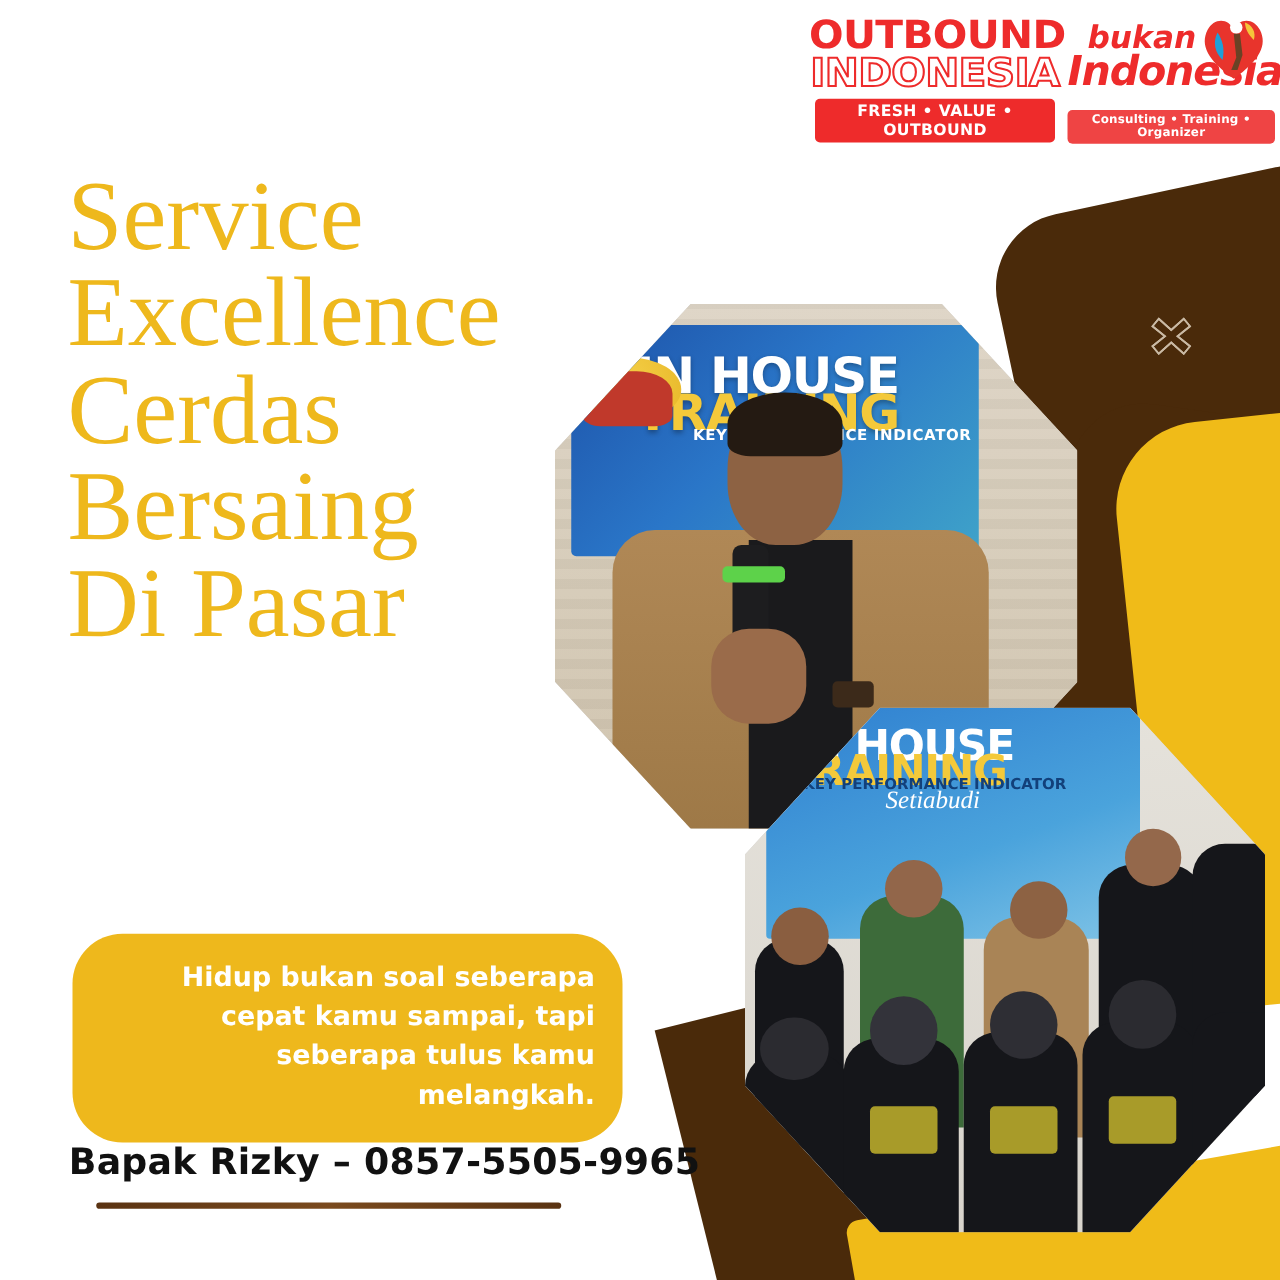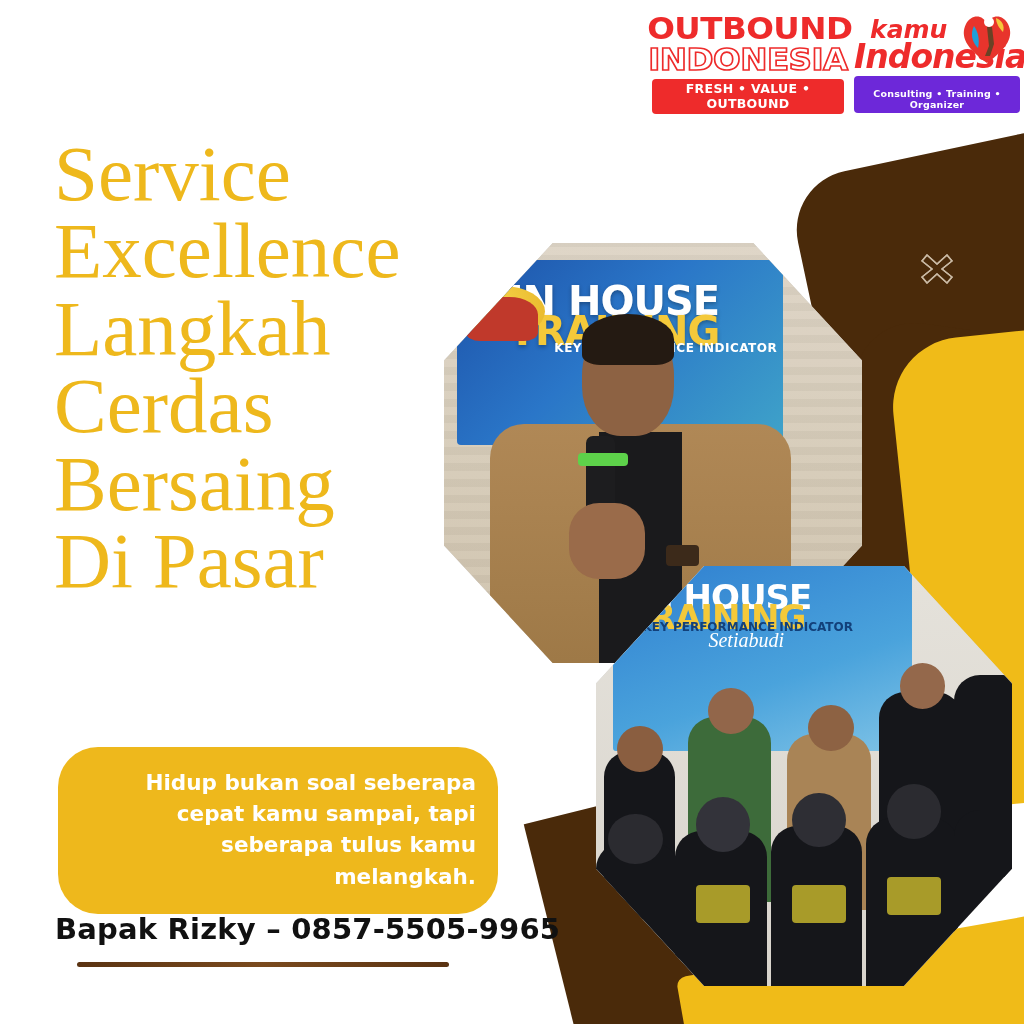--- a/index.html
+++ b/index.html
@@ -133,30 +133,30 @@
   .logo-tips-word2{
     font-family:"DejaVu Sans", sans-serif;
     font-weight:bold;
     font-style:italic;
     font-size:33px;
     color:#ee2b2b;
     line-height:0.95;
     letter-spacing:-1px;
   }
   .logo-tips-tag{
-    margin-top:4px;
-    background:#6d28d9;
+    margin-top:16px;
+    background:#ef4444;
     color:#ffffff;
     font-family:"DejaVu Sans", sans-serif;
     font-weight:bold;
     font-size:9.5px;
     letter-spacing:0.2px;
     text-align:center;
     border-radius:4px;
-    padding:12px 3px 3px 3px;
+    padding:2px 3px 3px 3px;
   }
   .tips-mark{
     position:absolute;
     right:2px; top:0px;
     width:62px;height:62px;
   }
 
   
   .headline{
     position:absolute;
@@ -297,21 +297,21 @@
     <div class="logo-tips">
       <span class="tips-mark">
         <svg width="62" height="62" viewBox="0 0 62 62">
           <path d="M31 57 C10 42 4 30 10 18 C15 8 27 8 31 18 C35 8 47 8 52 18 C58 30 52 42 31 57 Z" fill="#e8342c"></path>
           <path d="M18 20 C14 28 16 36 22 42 C24 33 22 26 18 20 Z" fill="#1f9fd8"></path>
           <path d="M40 12 C46 14 49 20 47 26 C43 22 40 17 40 12 Z" fill="#f5c53a"></path>
           <circle cx="33" cy="16" r="5" fill="#ffffff"></circle>
           <path d="M31 21 L33 40 L29 50 L34 50 L38 38 L36 21 Z" fill="#6a4225"></path>
         </svg>
       </span>
-      <div class="logo-tips-word">kamu</div>
+      <div class="logo-tips-word">bukan</div>
       <div class="logo-tips-word2">Indonesia</div>
       <div class="logo-tips-tag">Consulting • Training • Organizer</div>
     </div>
   </div>
 
   <div class="photo photo-main">
     <div class="pm-wall"></div>
     <div class="pm-banner">
       <div class="pm-banner-t1">IN HOUSE</div>
       <div class="pm-banner-t2">TRAINING</div>
@@ -326,21 +326,20 @@
     <div class="pm-speaker-hair"></div>
     <div class="pm-mic"></div>
     <div class="pm-mic-green"></div>
     <div class="pm-hand"></div>
     <div class="pm-watch"></div>
   </div>
 
   <h1 class="headline">
     <div>Service</div>
     <div>Excellence</div>
-    <div>Langkah</div>
     <div>Cerdas</div>
     <div>Bersaing</div>
     <div>Di Pasar</div>
   </h1>
 
   <div class="brown-bottom"></div>
   <div class="yellow-bottom"></div>
   <div class="white-wedge"></div>
 
   <div class="photo photo-team">

